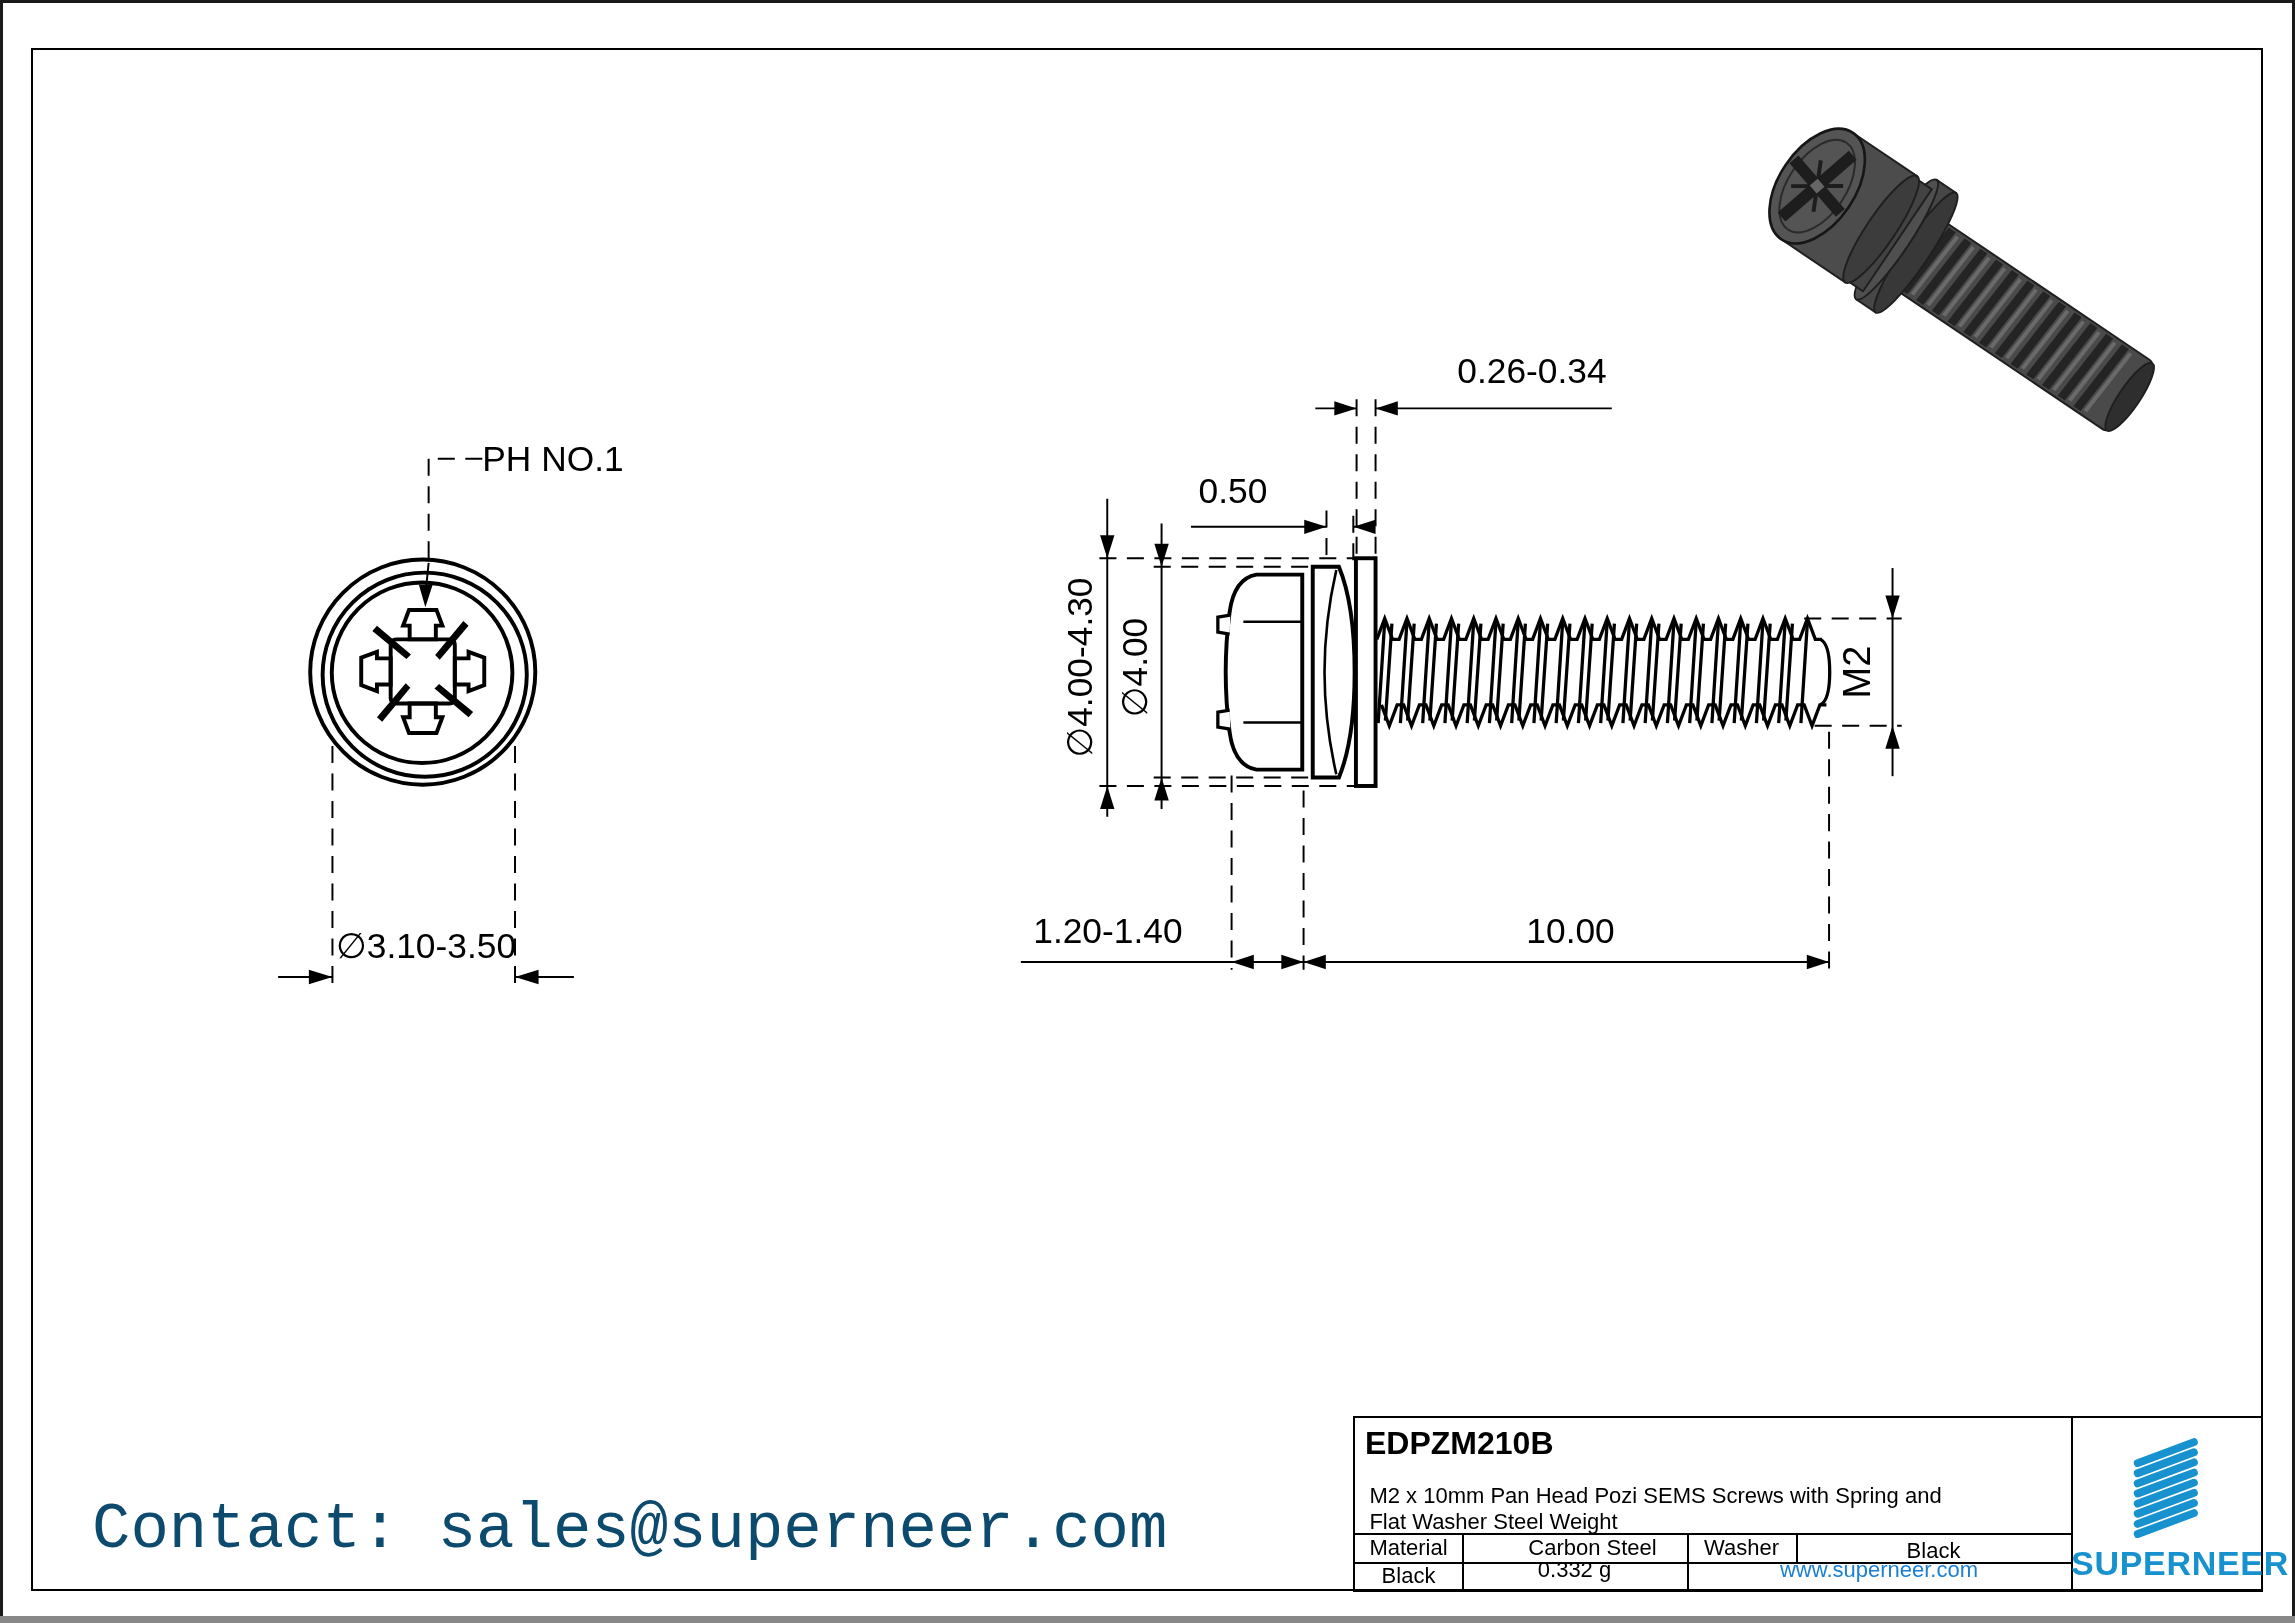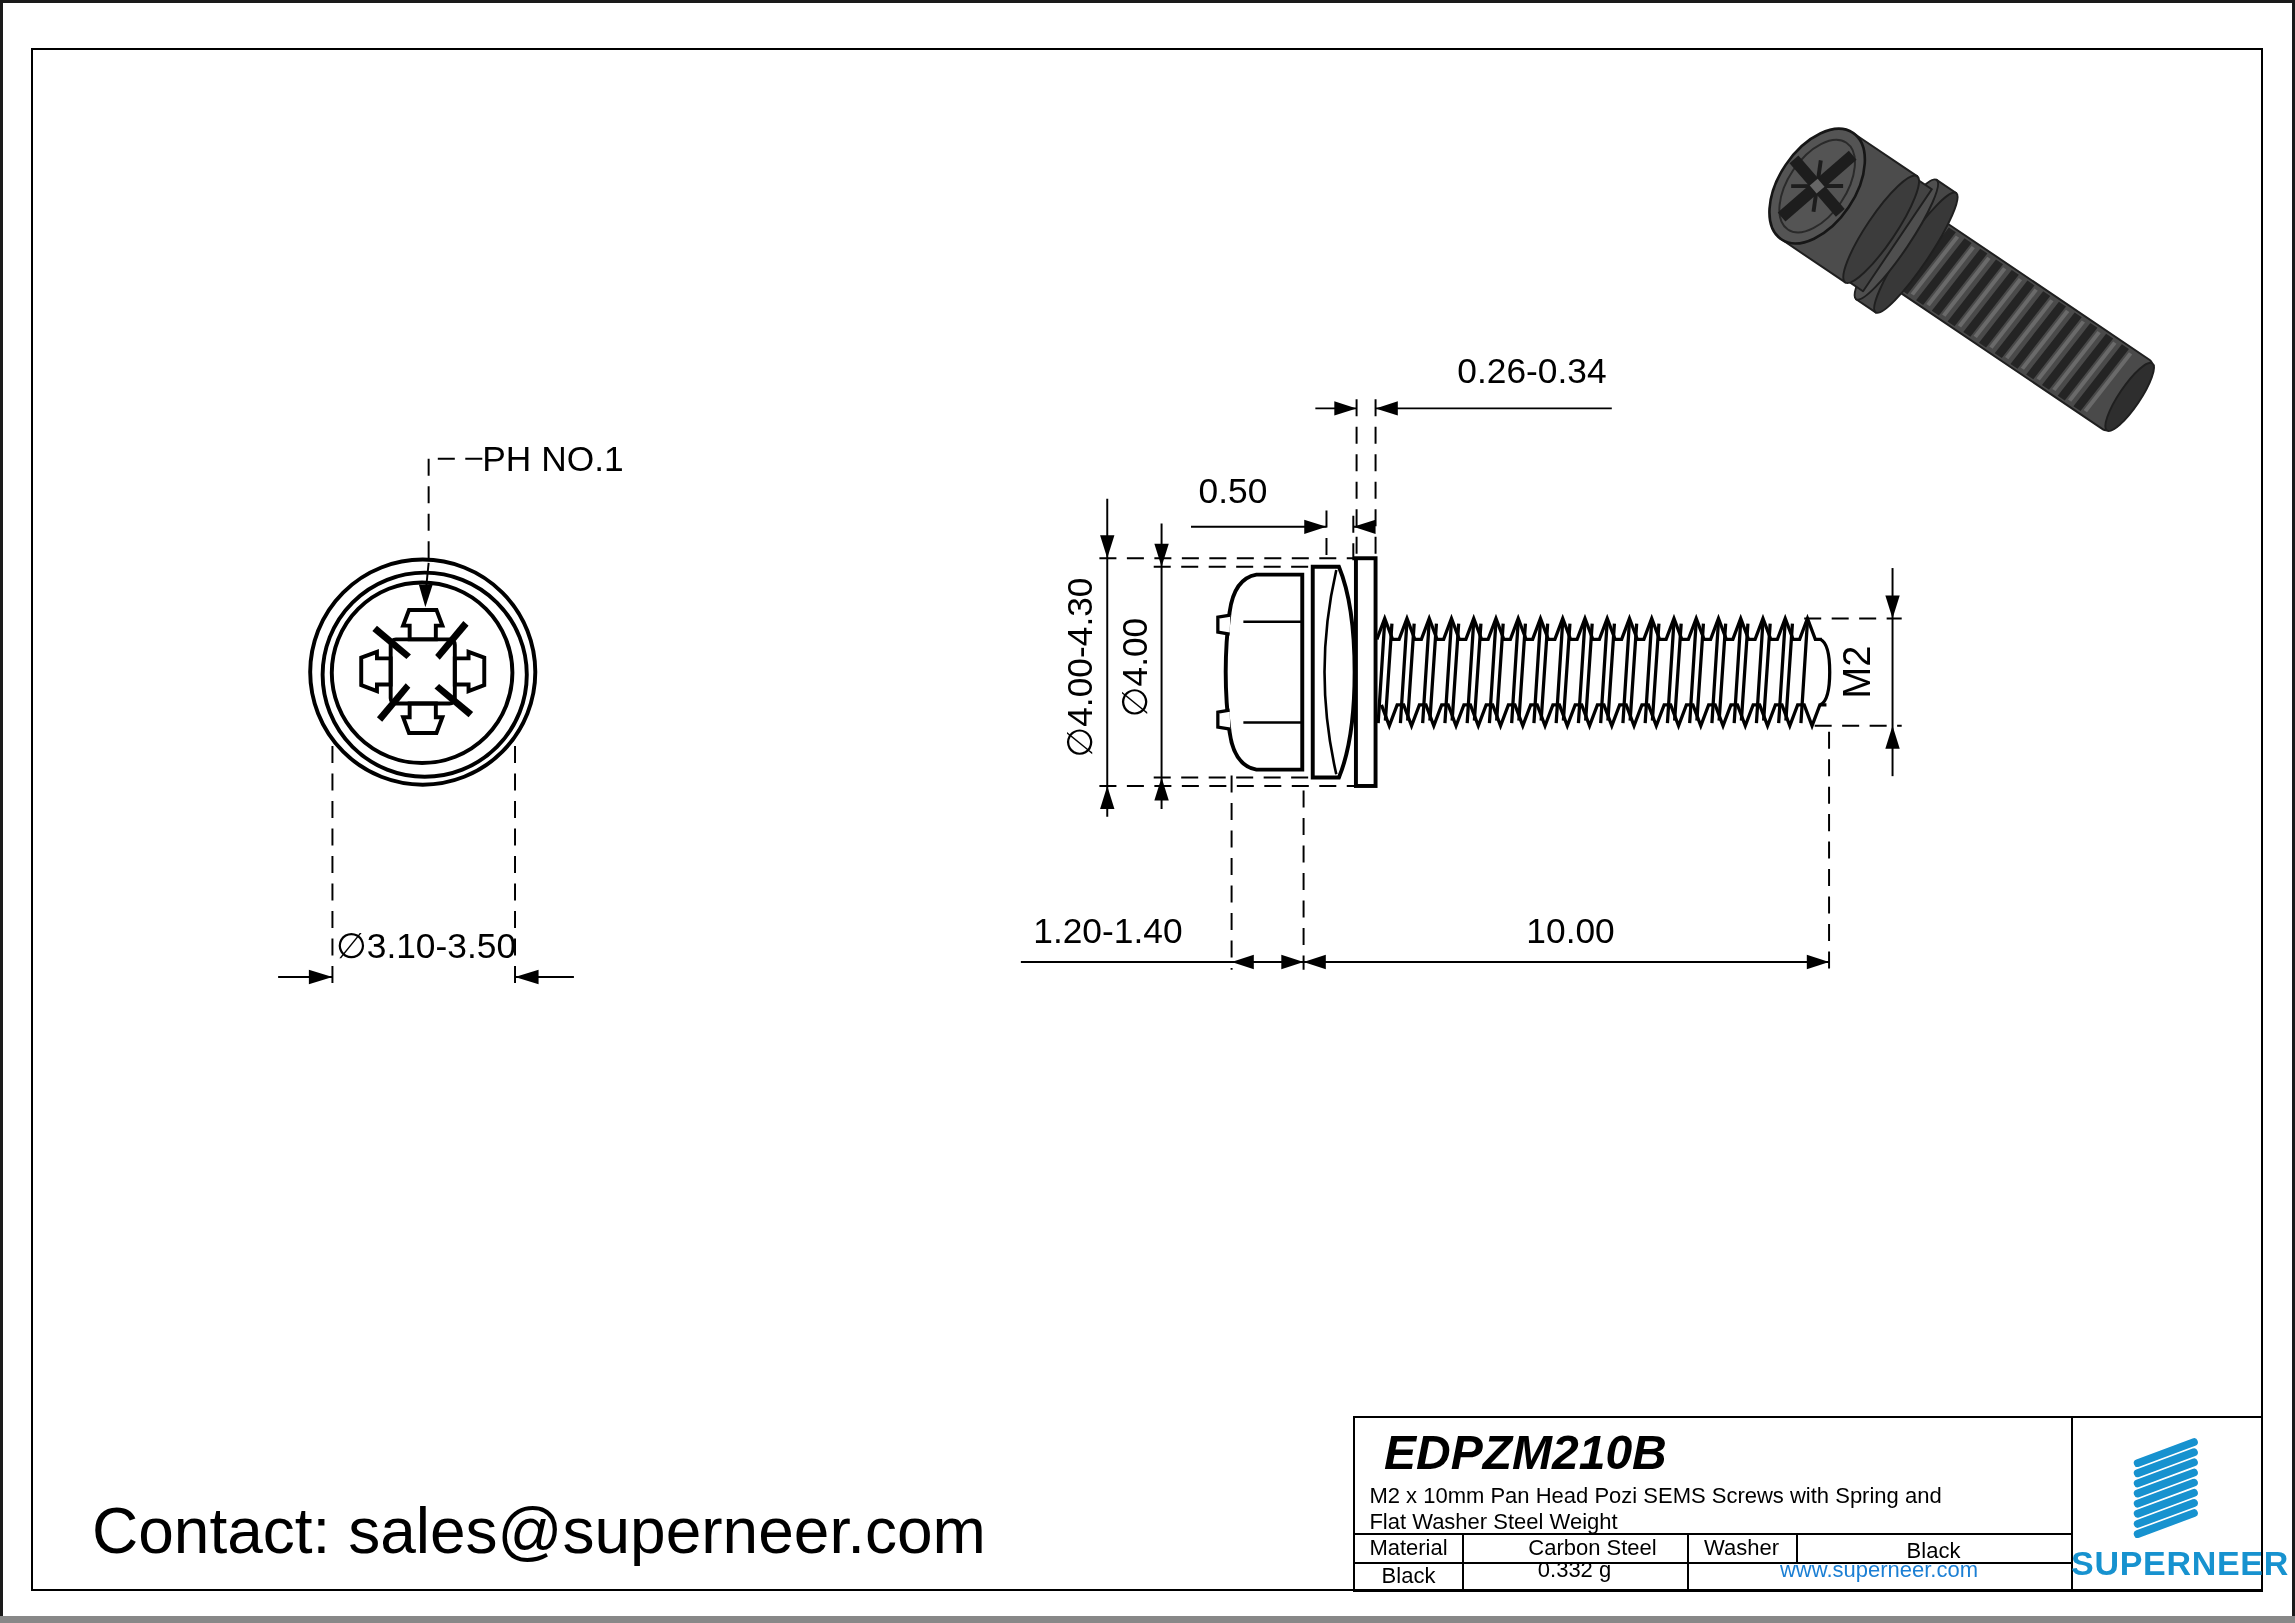--- a/index.html
+++ b/index.html
@@ -5,28 +5,28 @@
   html,body{margin:0;padding:0;}
   body{width:2295px;height:1623px;position:relative;background:#fff;
        font-family:"Liberation Sans", sans-serif;color:#000;overflow:hidden;}
   .page-border{position:absolute;left:0;top:0;width:2295px;height:1623px;
        border-left:3.3px solid #1a1a1a;border-top:3.3px solid #1a1a1a;border-right:3.3px solid #1a1a1a;
        box-sizing:border-box;}
   .bottom-strip{position:absolute;left:0;top:1616px;width:2295px;height:7.2px;background:#888;}
   .frame{position:absolute;left:31px;top:48px;width:2232px;height:1543px;
        border:2.6px solid #000;box-sizing:border-box;}
   #dwg{position:absolute;left:0;top:0;}
-  .contact{position:absolute;left:92px;top:1494px;font-size:64px;color:#000000;white-space:nowrap;}
+  .contact{position:absolute;left:92px;top:1494px;font-size:64px;color:#0c4a6e;white-space:nowrap;font-family:Liberation Mono, monospace;}
   
   .tb{position:absolute;left:1353px;top:1416px;width:910px;height:176px;
       border:2.6px solid #000;box-sizing:border-box;}
   .tb *{box-sizing:border-box;}
   .vline{position:absolute;background:#000;width:2px;}
   .hline{position:absolute;background:#000;height:2px;}
-  .partno{position:absolute;left:29px;top:6.5px;font-size:48px;font-weight:bold;letter-spacing:0px;font-style:italic;}
+  .partno{position:absolute;left:10px;top:6.5px;font-size:32px;font-weight:bold;letter-spacing:0px;}
   .desc{position:absolute;left:14.4px;top:65px;font-size:22px;line-height:26px;}
   .cell{position:absolute;display:flex;align-items:center;justify-content:center;
         font-size:22px;white-space:nowrap;}
   .cell.lbl{justify-content:center;}
   .link{color:#1b7fd4;}
   .brand-text{position:absolute;left:716px;top:126px;width:211px;text-align:center;
         font-size:34px;font-weight:bold;color:#1792cf;letter-spacing:0.7px;}
   .logo-svg{position:absolute;left:716px;top:6.5px;width:189px;height:118px;}
 </style>
 </head>

